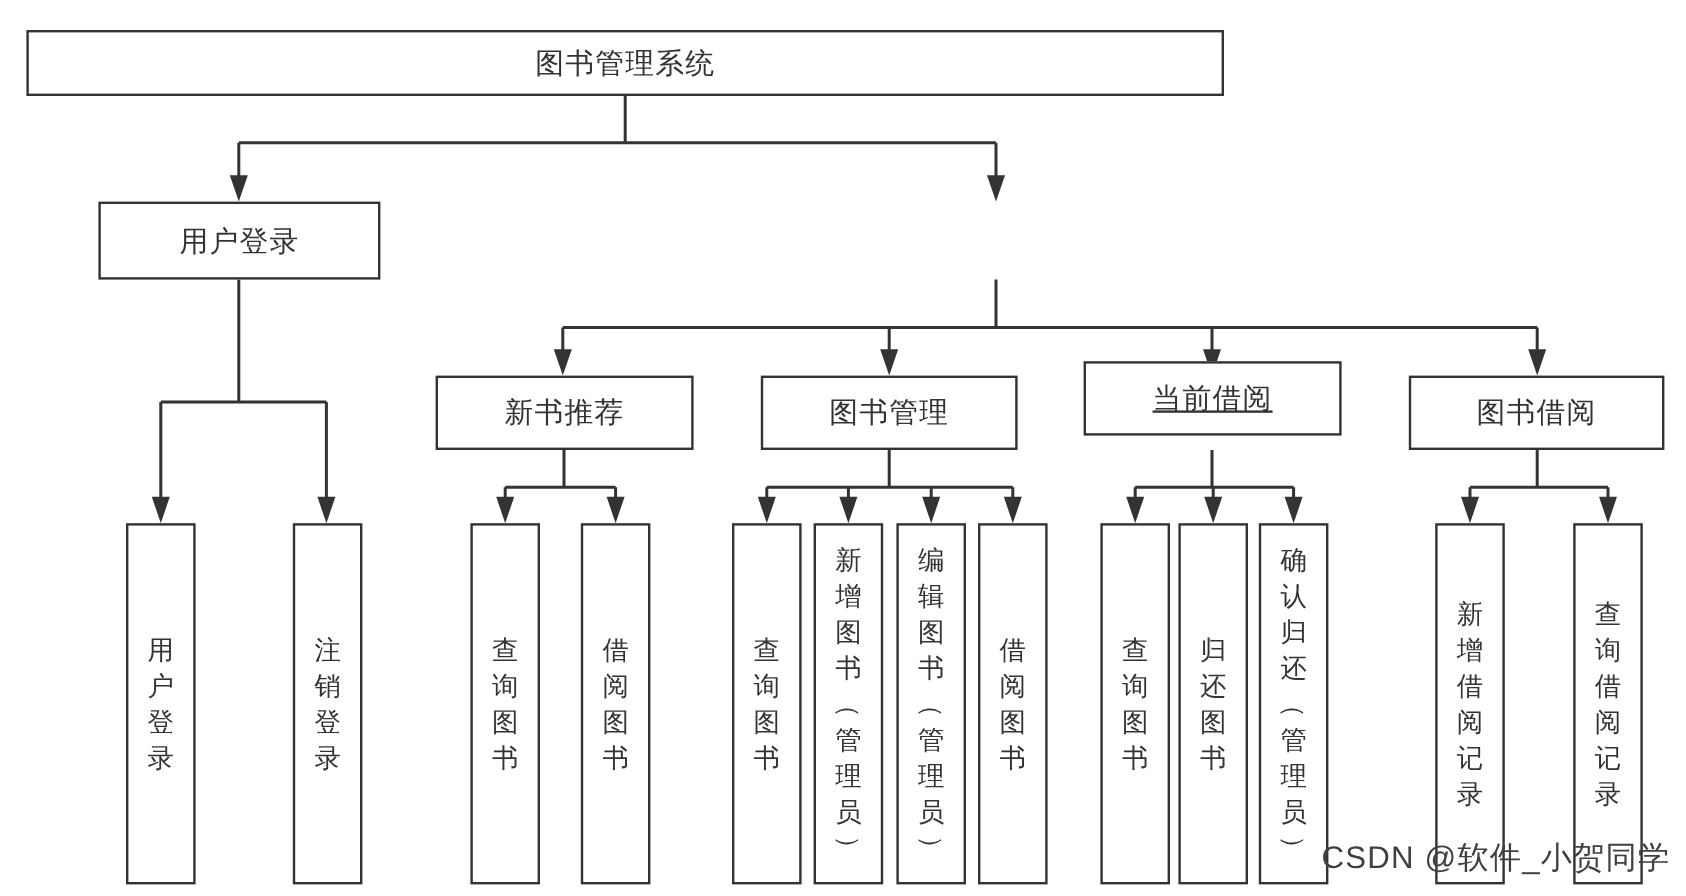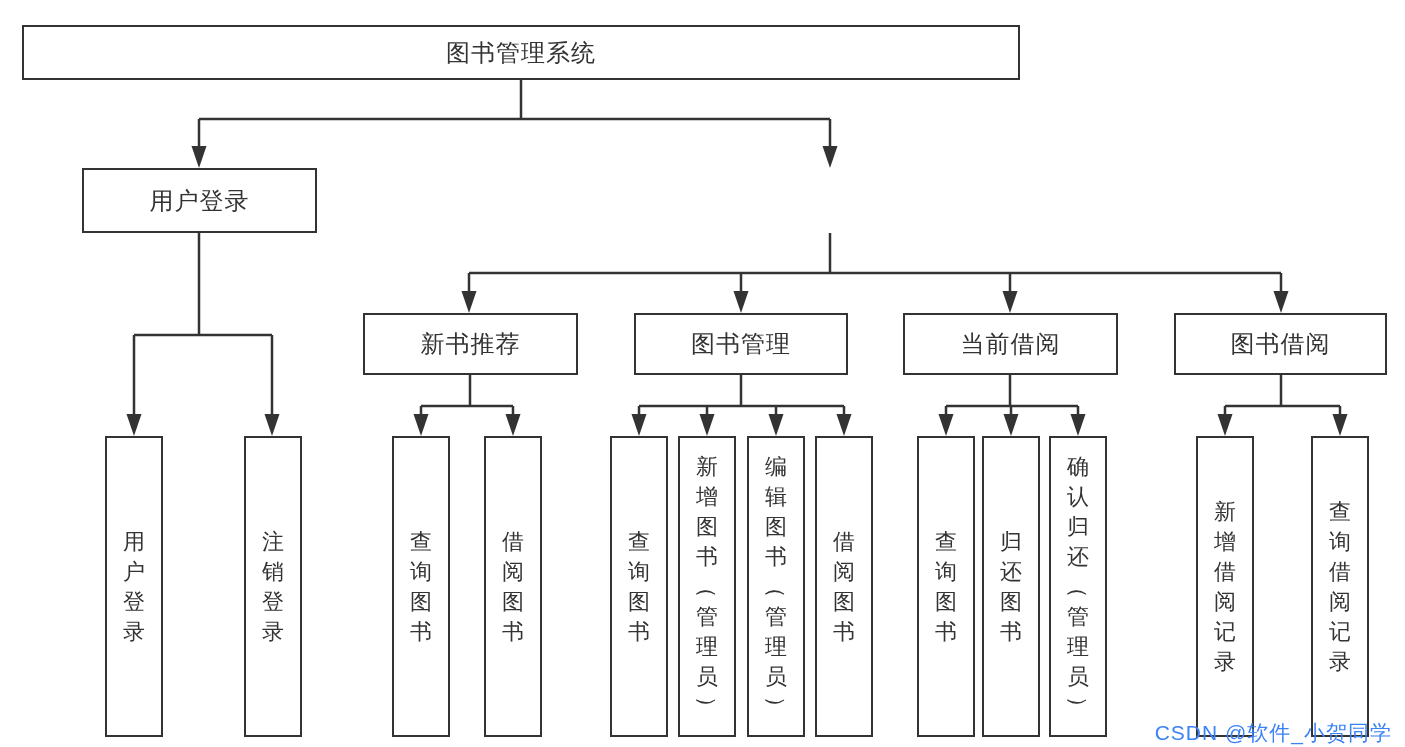--- a/index.html
+++ b/index.html
@@ -31,23 +31,23 @@
     color:#333333;
     display:flex;flex-direction:column;align-items:center;justify-content:center;
     font-size:22px;
     box-sizing:content-box;
     z-index:2;
   }
   .leaf .vchar{display:block;line-height:1;margin:4px 0;}
   .leaf .vchar.rot{transform:rotate(90deg);}
   .watermark{
     position:absolute;
-    right:13px;bottom:0;
-    font-size:21px;
-    color:#3b82f6;
+    right:13px;bottom:15px;
+    font-size:26px;
+    color:#404040;
     letter-spacing:1px;
     z-index:3;
     white-space:nowrap;
   }
 </style>
 </head>
 <body>
 
 <div class="canvas">
 
@@ -100,21 +100,21 @@
       <path class="arrow" d="M1332.5,414 H1347.5 L1340,436 Z"></path>
     </g>
   </svg>
 
   <div class="node" style="left:22px;top:25px;width:994px;height:51px;">图书管理系统</div>
 
   <div class="node" style="left:82px;top:168px;width:231px;height:61px;">用户登录</div>
 
   <div class="node" style="left:363px;top:313px;width:211px;height:58px;">新书推荐</div>
   <div class="node" style="left:634px;top:313px;width:210px;height:58px;">图书管理</div>
-  <div class="node" style="left:903px;top:313px;width:211px;height:58px;">当前借阅</div>
+  <div class="node" style="left:903px;top:301px;width:211px;height:58px;text-decoration:underline;">当前借阅</div>
   <div class="node" style="left:1174px;top:313px;width:209px;height:58px;">图书借阅</div>
 
   <div class="leaf" style="left:105px;top:436px;width:54px;height:297px;">
       <span class="vchar">用</span>
       <span class="vchar">户</span>
       <span class="vchar">登</span>
       <span class="vchar">录</span>
     </div>
   <div class="leaf" style="left:244px;top:436px;width:54px;height:297px;">
       <span class="vchar">注</span>

